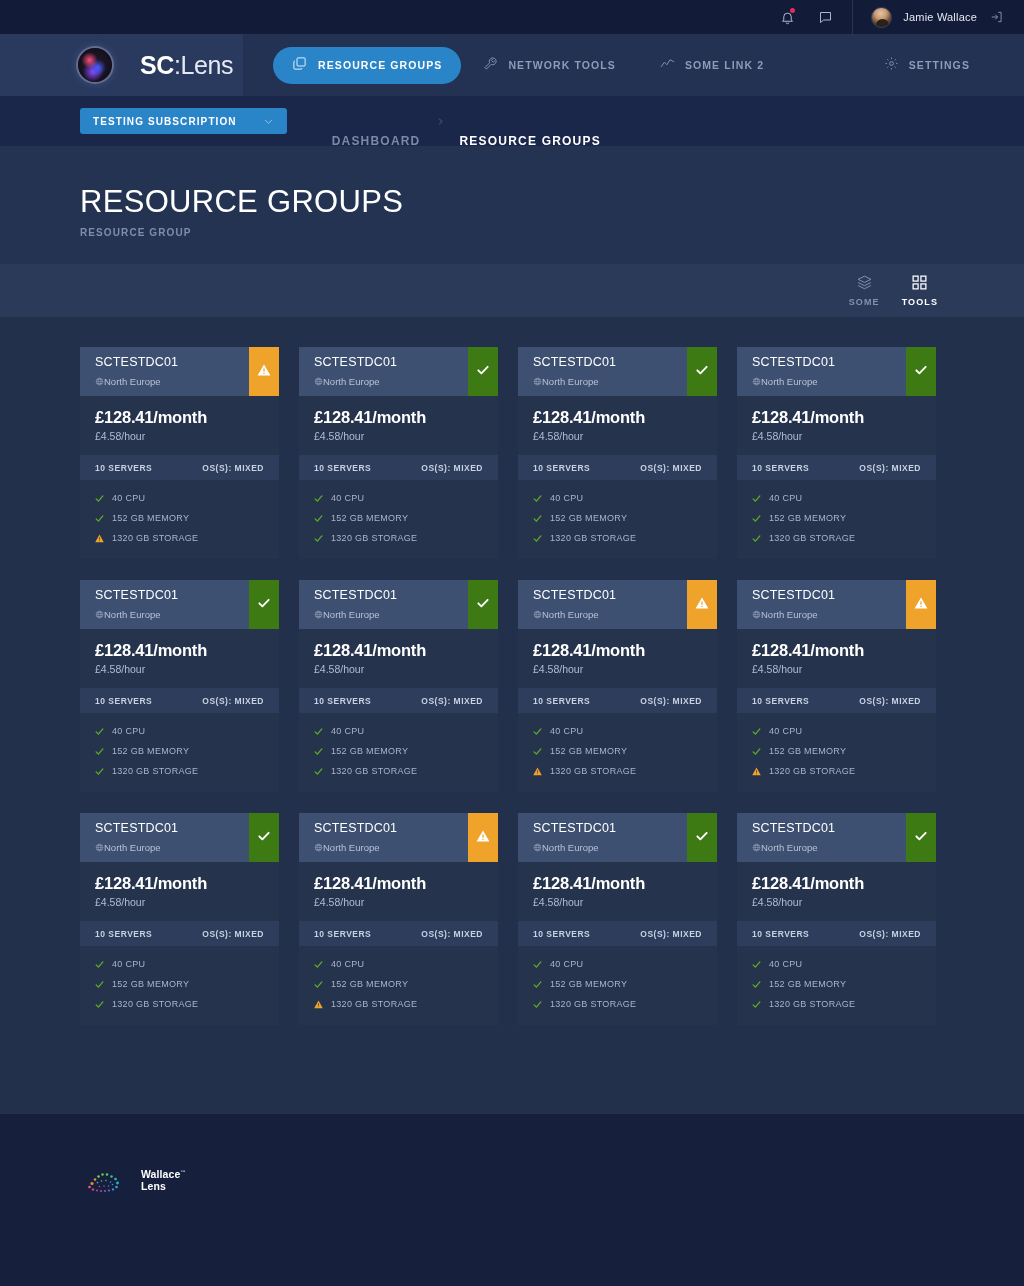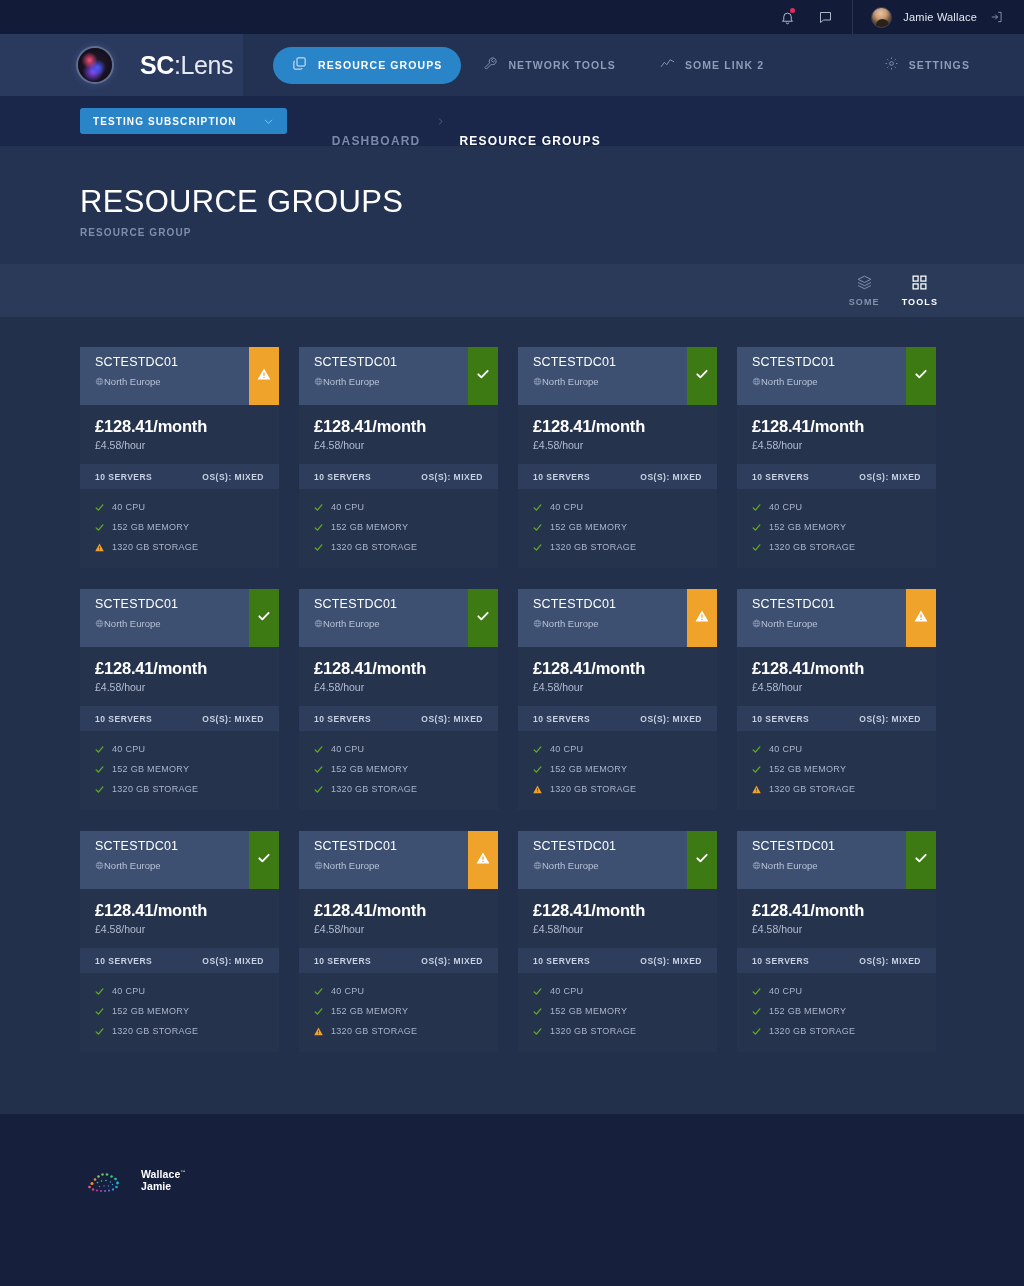--- a/index.html
+++ b/index.html
@@ -91,21 +91,21 @@
   .vt-ico { height: 17px; display: flex; align-items: center; }
   .vt-ico svg { width: 17px; height: 17px; }
   .vt-label { font-size: 9px; font-weight: bold; letter-spacing: 1.1px; color: #8492ae; }
   .vt.active .vt-label { color: #ffffff; }
 
   
   .content { background: #22304b; height: 797px; padding: 30px 80px 0 80px; }
   .grid { display: grid; grid-template-columns: repeat(4, 199px); gap: 21px 20px; }
   .card { width: 199px; background: #26334d; }
   .card-head {
-    height: 58px; background: #3d5071; display: flex; align-items: stretch; position: relative;
+    height: 49px; background: #3d5071; display: flex; align-items: stretch; position: relative;
   }
   .card-head-txt { flex: 1; padding: 8px 0 0 15px; overflow: hidden; }
   .card-title { font-size: 12.5px; color: #ffffff; letter-spacing: .2px; white-space: nowrap; }
   .card-loc { display: flex; align-items: center; margin-top: 3px; }
   .card-loc svg { width: 9px; height: 9px; stroke: #b3bed4; fill: none; stroke-width: 1.1; flex: 0 0 9px; }
   .card-loc-txt { font-size: 9.5px; color: #b8c2d6; white-space: nowrap; }
   .badge { width: 30px; display: flex; align-items: center; justify-content: center; flex: 0 0 30px; }
   .badge.ok { background: #3d7a14; }
   .badge.warn { background: #f0a32a; }
   .badge svg { width: 14px; height: 14px; }
@@ -962,16 +962,16 @@
         <circle cx="44" cy="25" r="1.6" fill="#3fb5c0"></circle>
         <circle cx="53" cy="28" r="1.6" fill="#3f8fd8"></circle>
         <circle cx="31" cy="37" r="1.5" fill="#b05aa8"></circle>
         <circle cx="40" cy="36" r="1.5" fill="#7a6ac8"></circle>
         <circle cx="49" cy="36" r="1.5" fill="#4a82d0"></circle>
         <circle cx="57" cy="33" r="1.5" fill="#2fa8cf"></circle>
       </g>
     </svg>
     <div class="sc-words">
       <div class="sc-w"><span>Wallace</span><span class="sc-tm">™</span></div>
-      <div class="sc-w">Jamie</div>
+      <div class="sc-w">Lens</div>
     </div>
   </div>
 </div>
 
 </body></html>

